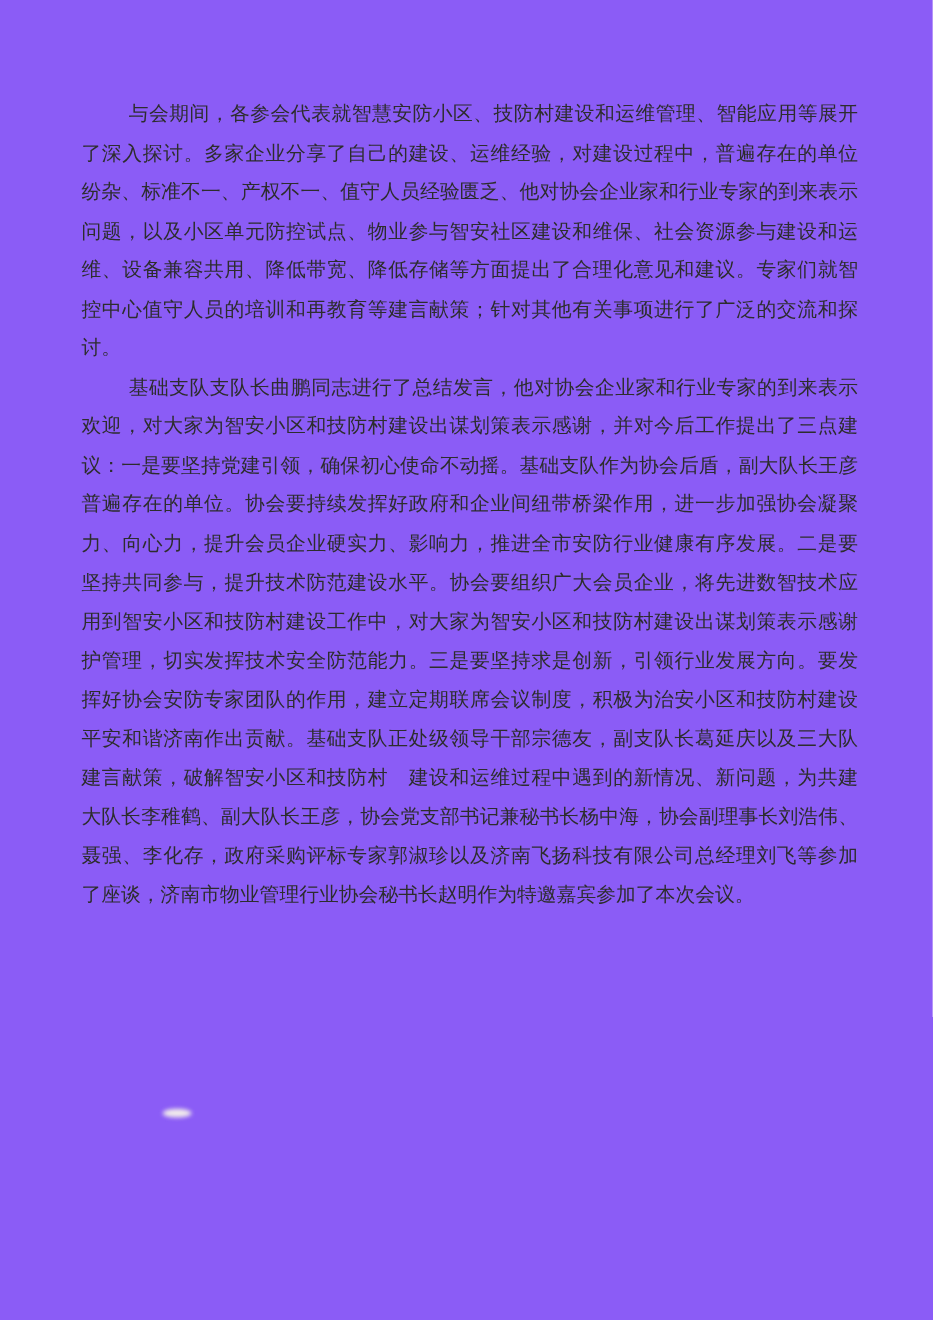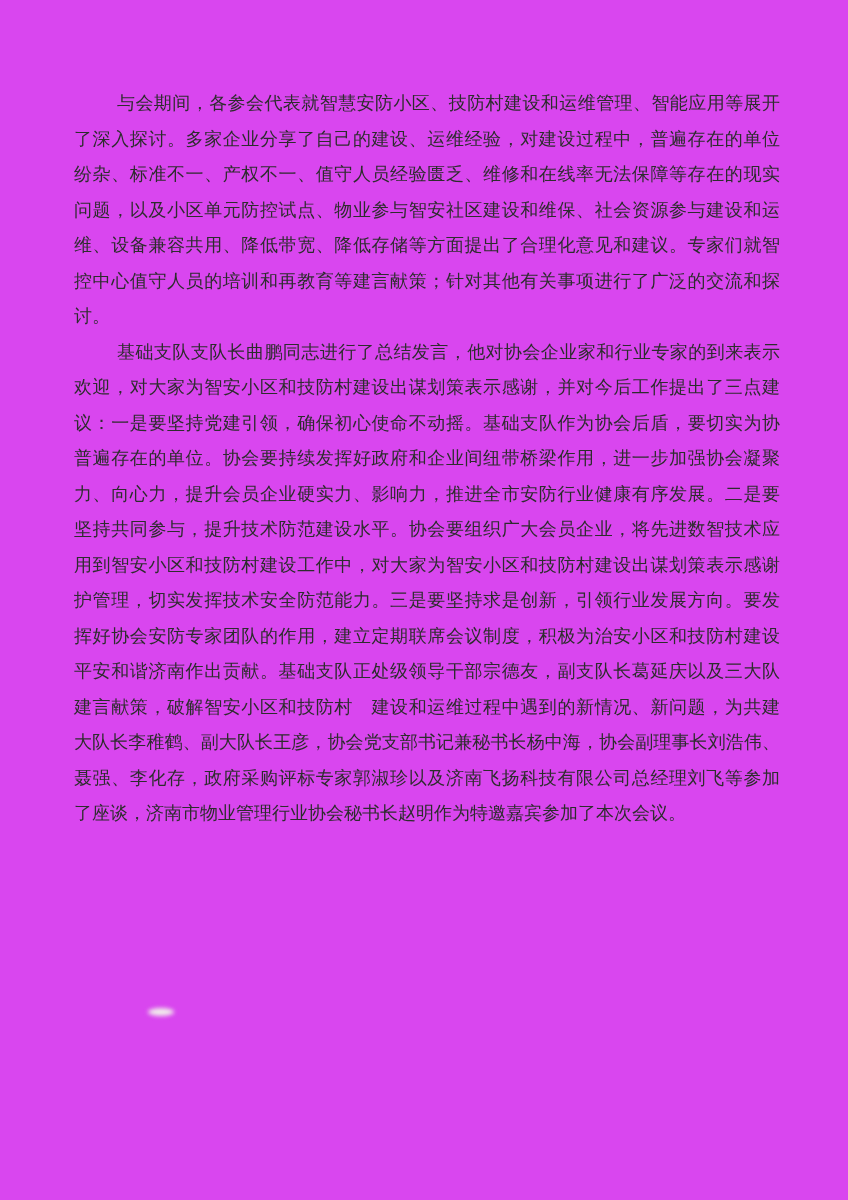--- a/index.html
+++ b/index.html
@@ -10,21 +10,21 @@
   body {
     width: 848px;
     height: 1200px;
     position: relative;
     overflow: hidden;
     font-family: "Liberation Serif", "DejaVu Serif", serif;
   }
   .page {
     position: absolute;
     inset: 0;
-    background: #d946ef;
+    background: #8b5cf6;
   }
   .doc-body {
     position: absolute;
     left: 74px;
     top: 86px;
     width: 706px;
     color: #2d2d2d;
   }
   .text-line {
     height: 35.5px;
@@ -59,30 +59,30 @@
   }
 </style>
 </head>
 <body>
 
 <div class="page">
   <div class="doc-body" style="color: rgb(45, 45, 45);">
       <div>
         <div class="text-line indent"><span class="seg-normal">与会期间，各参会代表就智慧安防小区、技防村建设和运维管理、智能应用等展开</span></div>
         <div class="text-line"><span class="seg-normal">了深入探讨。多家企业分享了自己的建设、运维经验，对建设过程中，普遍存在的单位</span></div>
-        <div class="text-line"><span class="seg-normal">纷杂、标准不一、产权不一、值守人员经验匮乏、维修和在线率无法保障等存在的现实</span></div>
+        <div class="text-line"><span class="seg-normal">纷杂、标准不一、产权不一、值守人员经验匮乏、他对协会企业家和行业专家的到来表示</span></div>
         <div class="text-line"><span class="seg-normal">问题，以及小区单元防控试点、物业参与智安社区建设和维保、社会资源参与建设和运</span></div>
         <div class="text-line"><span class="seg-normal">维、设备兼容共用、降低带宽、降低存储等方面提出了合理化意见和建议。专家们就智</span></div>
         <div class="text-line"><span class="seg-normal">控中心值守人员的培训和再教育等建言献策；针对其他有关事项进行了广泛的交流和探</span></div>
         <div class="text-line para-end"><span class="seg-normal">讨。</span></div>
       </div>
       <div>
         <div class="text-line indent"><span class="seg-normal">基础支队支队长曲鹏同志进行了总结发言，他对协会企业家和行业专家的到来表示</span></div>
         <div class="text-line"><span class="seg-normal">欢迎，对大家为智安小区和技防村建设出谋划策表示感谢，并对今后工作提出了三点建</span></div>
-        <div class="text-line"><span class="seg-normal">议：</span><span class="seg-bold">一是要坚持党建引领，确保初心使命不动摇。</span><span class="seg-normal">基础支队作为协会后盾，要切实为协</span></div>
+        <div class="text-line"><span class="seg-normal">议：</span><span class="seg-bold">一是要坚持党建引领，确保初心使命不动摇。</span><span class="seg-normal">基础支队作为协会后盾，副大队长王彦</span></div>
         <div class="text-line"><span class="seg-normal">普遍存在的单位。协会要持续发挥好政府和企业间纽带桥梁作用，进一步加强协会凝聚</span></div>
         <div class="text-line"><span class="seg-normal">力、向心力，提升会员企业硬实力、影响力，推进全市安防行业健康有序发展。</span><span class="seg-bold">二是要</span></div>
         <div class="text-line"><span class="seg-bold">坚持共同参与，提升技术防范建设水平。</span><span class="seg-normal">协会要组织广大会员企业，将先进数智技术应</span></div>
         <div class="text-line"><span class="seg-normal">用到智安小区和技防村建设工作中，对大家为智安小区和技防村建设出谋划策表示感谢</span></div>
         <div class="text-line"><span class="seg-normal">护管理，切实发挥技术安全防范能力。</span><span class="seg-bold">三是要坚持求是创新，引领行业发展方向。</span><span class="seg-normal">要发</span></div>
         <div class="text-line"><span class="seg-normal">挥好协会安防专家团队的作用，建立定期联席会议制度，积极为治安小区和技防村建设</span></div>
         <div class="text-line"><span class="seg-normal">平安和谐济南作出贡献。基础支队正处级领导干部宗德友，副支队长葛延庆以及三大队</span></div>
         <div class="text-line"><span class="seg-normal">建言献策，破解智安小区和技防村　建设和运维过程中遇到的新情况、新问题，为共建</span></div>
         <div class="text-line"><span class="seg-normal">大队长李稚鹤、副大队长王彦，协会党支部书记兼秘书长杨中海，协会副理事长刘浩伟、</span></div>
         <div class="text-line"><span class="seg-normal">聂强、李化存，政府采购评标专家郭淑珍以及济南飞扬科技有限公司总经理刘飞等参加</span></div>

